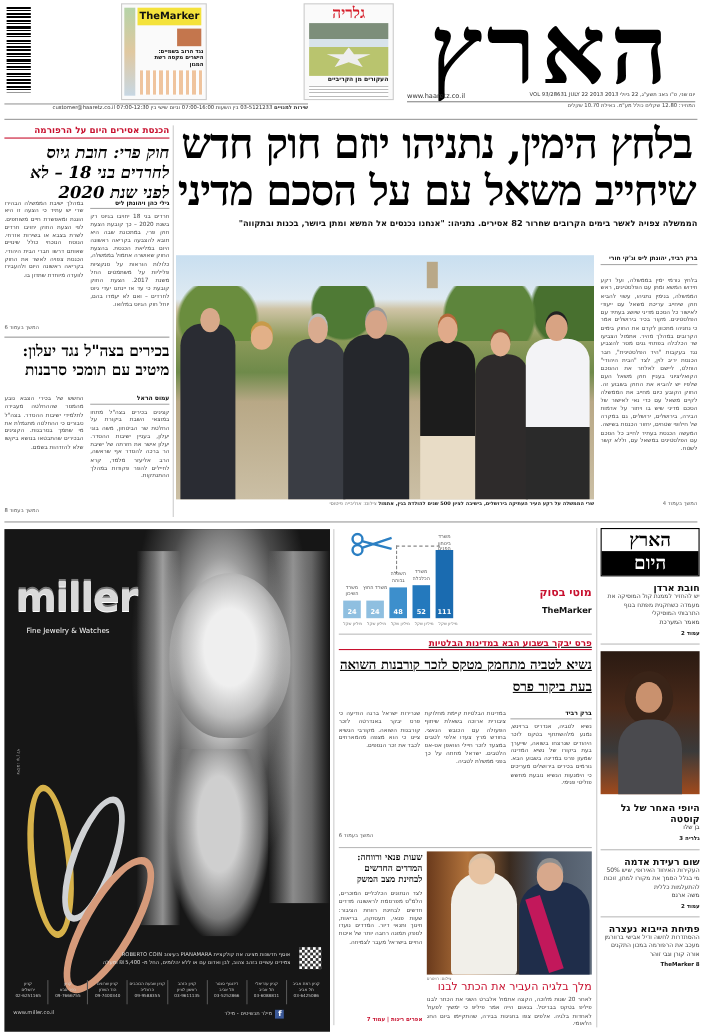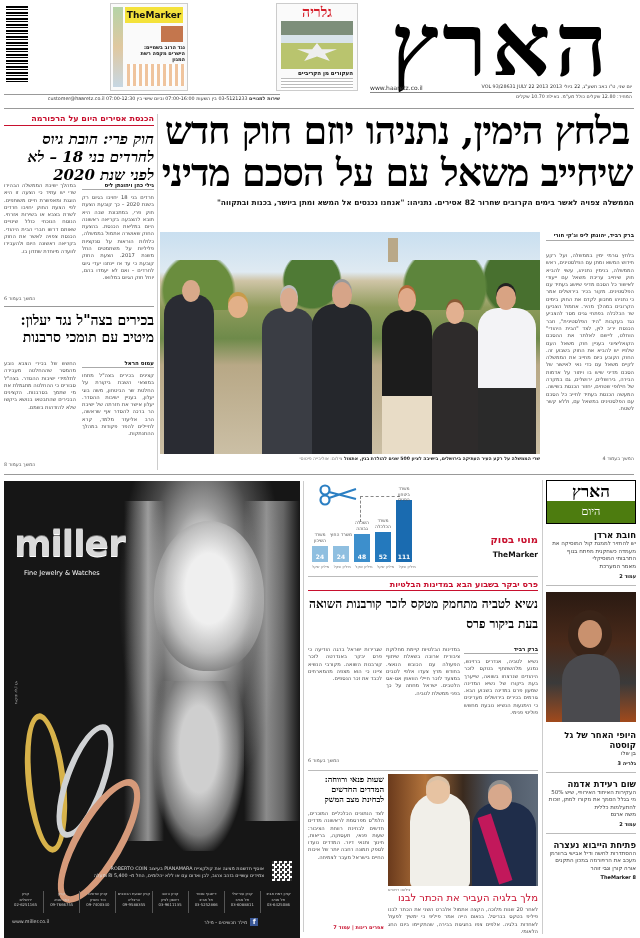--- a/index.html
+++ b/index.html
@@ -249,21 +249,21 @@
       <span>מיליון שקל</span>
       <span>מיליון שקל</span>
   </div>
 
   <div class="abs rtl" style="left:112px;top:54px;width:118px;font-size:10px;font-weight:bold;color:#c8102e;">מוטי בסוק</div>
   <div class="abs rtl" style="left:112px;top:70px;width:118px;font-size:7.5px;font-weight:bold;color:#111;">TheMarker</div>
 </div>
 
 <div class="hrule" style="left:308px;top:576px;width:230px;"></div>
 
-<div class="abs" style="left:308px;top:580px;width:230px;height:188px;">
+<div class="abs" style="left:308px;top:580px;width:230px;height:188px;text-decoration:underline;">
   <div class="rtl red-kicker" style="font-size:8px;border-bottom:1px solid #c8102e;padding-bottom:1px;">פרס יבקר בשבוע הבא במדינות הבלטיות</div>
   <div class="sec-head" style="font-size:12px;line-height:20px;margin-top:3px;">נשיא לטביה מתחמק מטקס לזכר קורבנות השואה בעת ביקור פרס</div>
   <div class="abs rtl" style="left:156px;top:66px;width:74px;font-size:5.5px;font-weight:bold;border-bottom:1px solid #aaa;padding-bottom:1px;">ברק רביד</div>
   <div class="abs body-col" style="left:156px;top:78px;width:74px;height:108px;">נשיא לטביה, אנדריס ברזינש, נמנע מלהשתתף בטקס לזכר היהודים שנרצחו בשואה, שייערך בעת ביקורו של נשיא המדינה שמעון פרס במדינה בשבוע הבא. גורמים בכירים בירושלים מעריכים כי הימנעות הנשיא נובעת מחשש פוליטי פנימי.</div>
   <div class="abs body-col" style="left:78px;top:66px;width:74px;height:120px;">במדינות הבלטיות קיימת מחלוקת ציבורית ארוכה בשאלת שיתוף הפעולה עם הכובש הנאצי. בחודש מרץ צעדו אלפי לטבים במצעד לזכר חיילי הוואפן אס-אס הלטבים. ישראל מחתה על כך בפני ממשלת לטביה.</div>
   <div class="abs body-col" style="left:0;top:66px;width:74px;height:110px;">שגרירות ישראל ברגה הודיעה כי פרס יבקר באנדרטה לזכר קורבנות השואה. מקורבי הנשיא ציינו כי הוא מצפה מהמארחים לכבד את זכר הנספים.</div>
   <div class="abs" style="left:0;top:178px;font-size:4.8px;color:#555;">המשך בעמוד 6</div>
 </div>
 
 <div class="hrule" style="left:308px;top:770px;width:230px;"></div>
@@ -287,21 +287,21 @@
   <div class="abs rtl" style="left:0;top:150px;width:76px;font-size:5px;font-weight:bold;color:#c8102e;">
     <span>אפרים רינות</span> | <span>עמוד 7</span>
   </div>
 </div>
 
 <div class="vrule" style="left:542px;top:480px;height:454px;"></div>
 
 <div class="abs" style="left:546px;top:480px;width:90px;height:454px;">
   <div style="border:1px solid #000;">
     <div class="serif" style="text-align:center;font-size:17px;line-height:20px;font-weight:bold;color:#000;">הארץ</div>
-    <div class="serif" style="text-align:center;font-size:11px;line-height:22px;font-weight:normal;color:#fff;background:#4d7c0f;">היום</div>
+    <div class="serif" style="text-align:center;font-size:17px;line-height:22px;font-weight:bold;color:#fff;background:#000000;">היום</div>
   </div>
 
   <div class="rtl" style="margin-top:6px;">
     <div style="font-size:8.5px;font-weight:bold;">חובת ארדן</div>
     <div class="tiny" style="color:#444;">יש להחזיר לממנת קול המוסיקה את מעמדה כשחקנית מפתח בנוף התרבותי המוסיקלי</div>
     <div class="tiny">מאמר המערכת</div>
     <div style="font-size:5px;font-weight:bold;margin-top:3px;">עמוד 2</div>
   </div>
   <div style="height:1px;background:#bbb;margin:6px 0;"></div>
 

